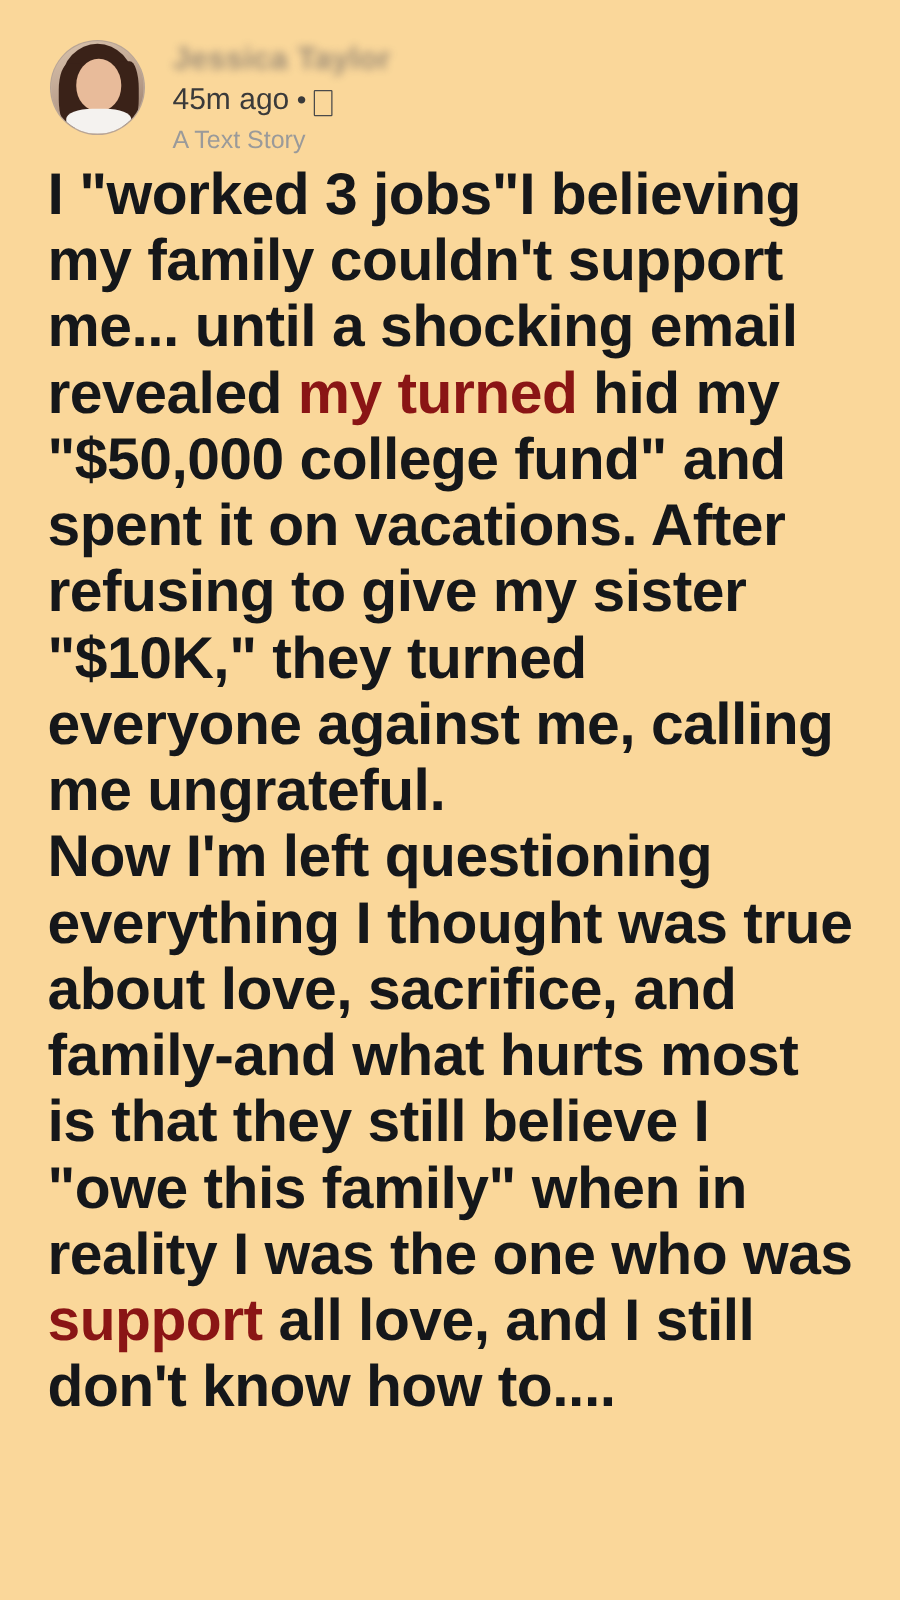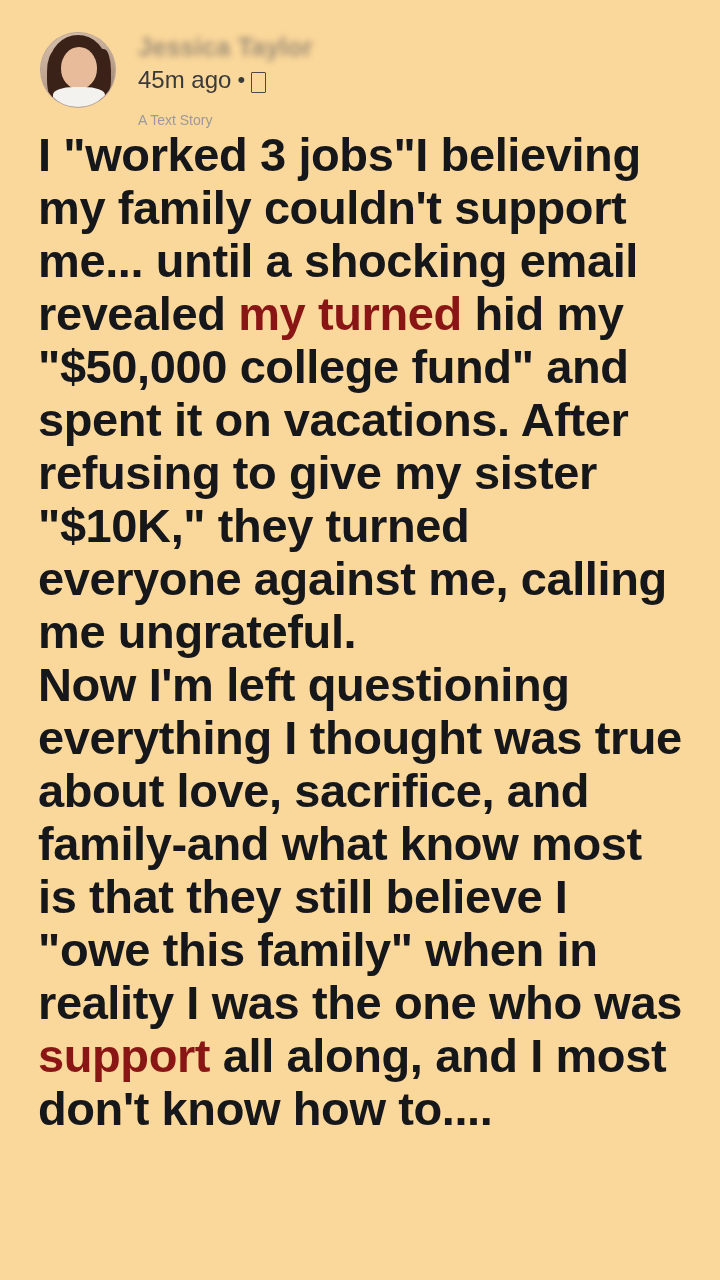--- a/index.html
+++ b/index.html
@@ -129,23 +129,23 @@
     display: inline-block;
     width: 13px;
     height: 19px;
     border: 1.5px solid #4a4a4a;
     border-radius: 1px;
     position: relative;
     top: 2px;
   }
 
   .story-type {
-    font-size: 14px;
+    font-size: 20px;
     color: #9a9a9a;
-    margin-top: 17px;
+    margin-top: 5px;
     line-height: 1.2;
   }
 
   
   .story {
     padding: 18px 36px 0 38px;
     font-size: 47px;
     line-height: 53px;
     font-weight: bold;
     color: #15171a;
@@ -182,16 +182,16 @@
         <span class="dot">•</span>
         <span class="glyph-box"></span>
       </div>
       <div class="story-type">A Text Story</div>
     </div>
 
   </div>
 
   <div class="story">
     <p><span>I "worked 3 jobs"I believing my family couldn't support me... until a shocking email revealed </span><span class="hl">my turned</span><span> hid my "$50,000 college fund" and spent it on vacations. After refusing to give my sister "$10K," they turned everyone against me, calling me ungrateful.</span></p>
-    <p><span>Now I'm left questioning everything I thought was true about love, sacrifice, and family-and what know most is that they still believe I "owe this family" when in reality I was the one who was </span><span class="hl">support</span><span> all along, and I most don't know how to....</span></p>
+    <p><span>Now I'm left questioning everything I thought was true about love, sacrifice, and family-and what hurts most is that they still believe I "owe this family" when in reality I was the one who was </span><span class="hl">support</span><span> all love, and I still don't know how to....</span></p>
   </div>
 
 </div>
 
 </body></html>

